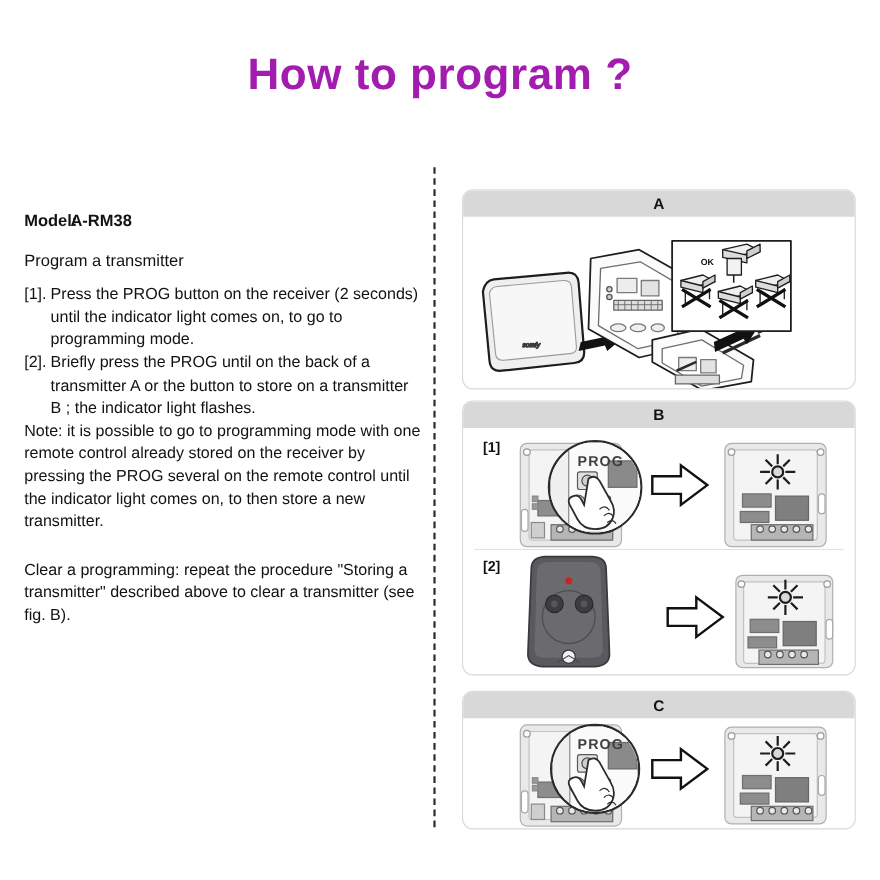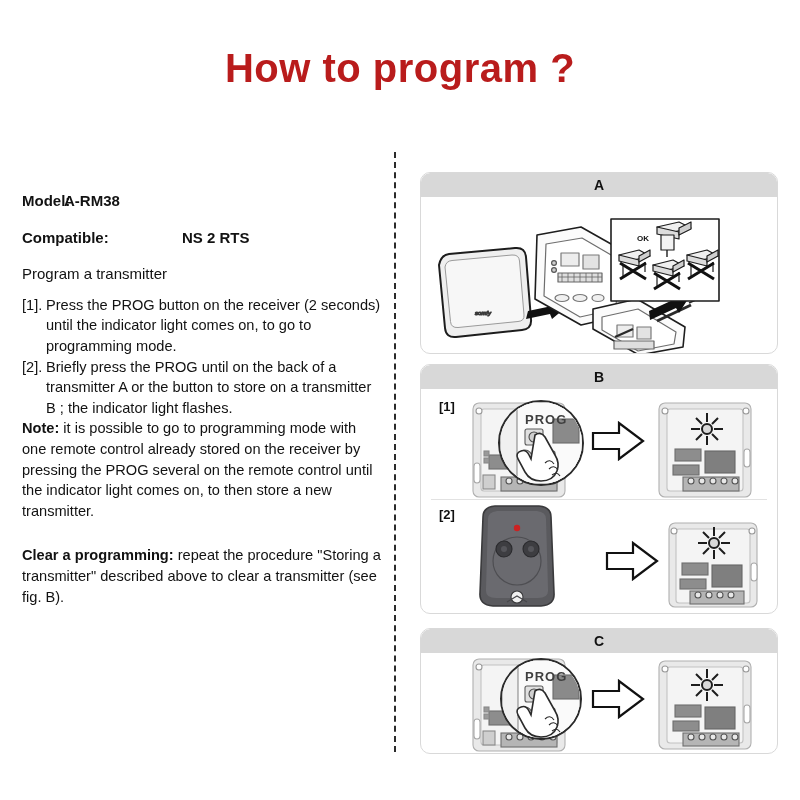--- a/index.html
+++ b/index.html
@@ -11,21 +11,21 @@
     overflow:hidden;
     position:relative;
   }
   .page{position:relative;width:800px;height:800px;}
 
   
   .title{
     position:absolute;top:46px;left:0;width:800px;
     text-align:center;
     font-size:40px;font-weight:bold;letter-spacing:.5px;
-    color:#b91c1c;
+    color:#a21caf;
   }
 
   
   .divider{
     position:absolute;left:394px;top:152px;
     width:0;height:600px;
     border-left:2px dashed #2b2b2b;
   }
 
   
@@ -35,21 +35,21 @@
   }
   .meta-row{font-weight:bold;font-size:15px;margin-bottom:16px;display:flex;}
   .meta-row .label{width:160px;flex:none;}
   .meta-row .value{font-weight:bold;}
   .section-head{font-weight:normal;font-size:15px;margin:0 0 10px 0;}
   .steps{margin:0 0 0 0;}
   .step{display:flex;margin-bottom:0px;}
   .step .num{width:24px;flex:none;}
   .step .body{flex:1;}
   .para{margin:0;}
-  .para b{font-weight:bold;}
+  .para b{font-weight:normal;}
   .gap-s{height:6px;}
   .gap-l{height:18px;}
 
   
   .fig{
     position:absolute;left:420px;width:358px;
     background:#fff;
     border:1px solid #d9d9d9;
     border-radius:10px;
     box-sizing:border-box;
@@ -87,24 +87,20 @@
 
   <div class="divider"></div>
 
   <div class="left-col">
 
     <div class="meta-row">
       <span class="label">Model:</span>
       <span class="value" style="margin-left:-118px;text-align:right;">A-RM38</span>
     </div>
 
-    <div class="meta-row">
-      <span class="label">Compatible:</span>
-      <span class="value">NS 2 RTS</span>
-    </div>
 
     <div class="section-head">Program a transmitter</div>
 
     <div class="steps">
       <div class="step">
         <span class="num">[1].</span>
         <span class="body">Press the PROG button on the receiver (2 seconds) until the indicator light comes on, to go to programming mode.</span>
       </div>
       <div class="step">
         <span class="num">[2].</span>

